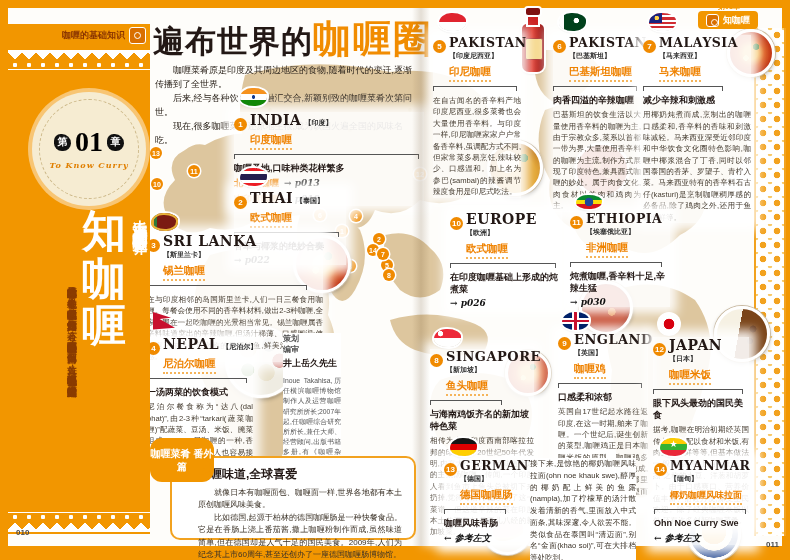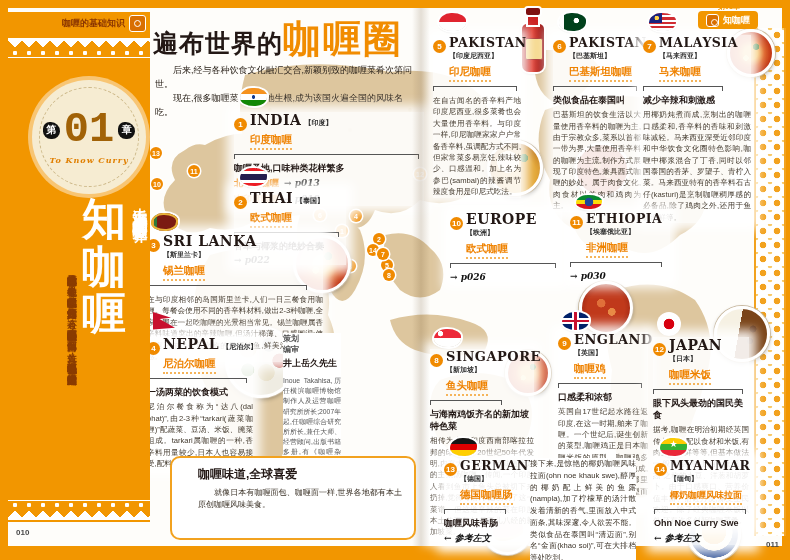--- a/index.html
+++ b/index.html
@@ -7,50 +7,50 @@
           font-family:"Liberation Sans","DejaVu Sans",sans-serif;color:#231815;}
   .paper{position:absolute;left:8px;top:8px;width:774px;height:538px;background:#fefdfa;}
   .gutter{position:absolute;left:412px;top:8px;width:18px;height:538px;
           background:linear-gradient(90deg,rgba(0,0,0,0) 0%,rgba(90,60,20,.16) 50%,rgba(0,0,0,0) 100%);z-index:5;}
   
   #map{position:absolute;left:150px;top:50px;z-index:1;opacity:.95;}
   .mk{position:absolute;z-index:2;width:12px;height:12px;border-radius:50%;background:#f08a00;
       color:#fff;font-size:7px;font-weight:bold;display:flex;align-items:center;justify-content:center;
       box-shadow:0 0 0 1.5px #fff;}
   
-  #sidebar{position:absolute;left:8px;top:12px;width:142px;height:510px;background:#f29600;z-index:6;}
+  #sidebar{position:absolute;left:8px;top:24px;width:142px;height:510px;background:#f29600;z-index:6;}
   .tab-l{position:absolute;right:4px;top:3px;display:flex;align-items:center;gap:4px;}
   .tab-l .t{font-size:9px;font-weight:bold;color:#8a3500;}
   .icon-sq{width:15px;height:15px;background:#d96f00;border:1.5px solid #fff;border-radius:3px;position:relative;}
   .icon-sq::after{content:'';position:absolute;left:4px;top:4px;width:5px;height:5px;border:1.5px solid #fff;border-radius:50%;}
   .lace{position:absolute;left:0;right:0;height:22px;
         background:
          conic-gradient(from -45deg at 50% 100%, #fff 90deg, transparent 0) 0 0/14px 9px repeat-x,
          radial-gradient(circle at 7px 15px,#fff 2px,transparent 2.5px) 0 0/14px 22px repeat-x,
          linear-gradient(#fff 0 1.5px,transparent 1.5px) 0 19px/100% 3px no-repeat;}
   .lace.bot{transform:scaleY(-1);}
   .badge{position:absolute;left:24px;top:68px;width:114px;height:114px;border-radius:50%;
          background:#f6ecd2;box-shadow:0 0 0 4px rgba(255,255,255,.45);display:flex;flex-direction:column;
          align-items:center;justify-content:center;}
   .badge .ring{position:absolute;inset:7px;border:1px dashed #cdb98a;border-radius:50%;}
   .ch-row{display:flex;align-items:center;gap:4px;}
   .blob{width:17px;height:17px;background:#111;border-radius:42% 58% 50% 50%;color:#fff;font-size:10px;
         display:flex;align-items:center;justify-content:center;font-weight:bold;}
-  .ch-num{font-family:Liberation Mono, monospace;font-weight:bold;font-size:42px;line-height:1;color:#a16207;}
+  .ch-num{font-family:Liberation Serif, serif;font-weight:bold;font-size:28px;line-height:1;color:#000000;}
   .ch-cap{margin-top:4px;font-family:"DejaVu Serif",serif;font-style:italic;font-weight:bold;
           font-size:8px;color:#e07f00;letter-spacing:1px;}
   .v{writing-mode:vertical-rl;text-orientation:upright;}
   #big-title{position:absolute;left:70px;top:183px;width:52px;font-size:44px;font-weight:900;color:#fff;
              line-height:1.08;text-align:center;}
   #slogan{position:absolute;left:122px;top:184px;height:232px;font-size:15px;font-weight:bold;color:#fff;letter-spacing:2px;}
   #sb-body{position:absolute;left:10px;top:256px;height:246px;width:62px;font-size:9.5px;line-height:1.75;
            color:#8a3c00;font-weight:bold;}
   
   #title{position:absolute;left:153px;top:14px;z-index:4;white-space:nowrap;}
-  #title .b{font-size:25px;font-weight:900;letter-spacing:1px;font-family:Liberation Mono, monospace;}
+  #title .b{font-size:31px;font-weight:900;letter-spacing:1px;font-family:Liberation Mono, monospace;}
   #title .o{font-size:38px;font-weight:900;color:#f18c00;letter-spacing:2px;}
   #intro{position:absolute;left:155px;top:64px;width:264px;font-size:9px;line-height:1.55;z-index:4;color:#2c241c;}
   #intro p{margin:0;text-indent:2em;}
   .tab-r-ch{position:absolute;left:700px;top:2px;width:58px;text-align:center;font-size:7px;
             font-weight:bold;color:#f29600;z-index:6;}
   .tab-r{position:absolute;left:698px;top:11px;width:60px;height:18px;background:#f29600;border-radius:4px;
          display:flex;align-items:center;justify-content:center;gap:4px;z-index:6;}
   .tab-r .t{color:#fff;font-size:9px;font-weight:bold;}
   .lace-r{position:absolute;left:754px;top:28px;width:28px;height:508px;z-index:3;background-color:#fff;
           background-image:
@@ -238,20 +238,21 @@
   <div class="tab-r-ch">第01章</div>
   <div class="tab-r">
     <span class="icon-sq" style="width:11px;height:11px"></span>
     <span class="t">知咖喱</span>
   </div>
 
   <div id="title">
     <span class="b">遍布世界的</span><span class="o">咖喱圈</span>
   </div>
   <div id="intro">
+    <p>咖喱菜肴原是印度及其周边地区的食物,随着时代的变迁,逐渐传播到了全世界。</p>
     <p>后来,经与各种饮食文化融汇交合,新颖别致的咖喱菜肴次第问世。</p>
     <p>现在,很多咖喱菜肴还原地生根,成为该国火遍全国的风味名吃。</p>
   </div>
 
   <div class="plate p-red" style="left:293px;top:235px;width:52px;height:52px"></div>
   <div class="plate p-thali" style="left:225px;top:326px;width:66px;height:66px"></div>
   <div class="plate p-yellow" style="left:487px;top:140px;width:50px;height:50px"></div>
   <div class="plate p-dark" style="left:574px;top:142px;width:50px;height:50px"></div>
   <div class="plate p-red" style="left:727px;top:29px;width:42px;height:42px"></div>
   <div class="plate p-dark" style="left:579px;top:281px;width:48px;height:48px"></div>
@@ -336,21 +337,21 @@
 
   <div class="sec" style="left:553px;top:35px;width:88px">
     <div class="flag f-pak" style="top:-22px;left:6px"></div>
     <div class="shead">
         <span class="num">6</span>
         <span class="cname" style="font-size:12.5px">PAKISTAN</span>
       </div>
     <div class="clocal" style="margin-left:16px">【巴基斯坦】</div>
     <div class="dish">巴基斯坦咖喱</div>
     <div class="br" style="width:84px"></div>
-    <div class="tag">类似食品在泰国叫</div>
+    <div class="tag">肉香四溢的辛辣咖喱</div>
     <div class="sbody">巴基斯坦的饮食生活以大量使用香辛料的咖喱为主,由于宗教众多,菜系以首都一带为界,大量使用香辛料的咖喱为主流,制作方式展现了印度特色,兼具西式咖喱的妙处。属于肉食文化,肉食材以羊肉和鸡肉为主。</div>
   </div>
 
   <div class="sec" style="left:643px;top:35px;width:108px">
     <div class="flag f-malay" style="top:-22px;left:6px"></div>
     <div class="shead">
         <span class="num">7</span>
         <span class="cname" style="font-size:12.5px">MALAYSIA</span>
       </div>
     <div class="clocal" style="margin-left:16px">【马来西亚】</div>
@@ -361,32 +362,34 @@
   </div>
 
   <div class="sec" style="left:450px;top:211px;width:112px">
     <div class="shead">
         <span class="num">10</span>
         <span class="cname">EUROPE</span>
       </div>
     <div class="clocal" style="margin-left:16px">【欧洲】</div>
     <div class="dish">欧式咖喱</div>
     <div class="br" style="width:106px"></div>
+    <div class="tag">在印度咖喱基础上形成的炖煮菜</div>
     <div class="lnk"><span class="pg">→ p026</span></div>
   </div>
 
   <div class="sec" style="left:570px;top:211px;width:100px">
     <div class="flag f-eth" style="top:-16px;left:6px;width:26px;height:14px"></div>
     <div class="shead">
         <span class="num">11</span>
         <span class="cname" style="font-size:12.5px">ETHIOPIA</span>
       </div>
     <div class="clocal" style="margin-left:16px">【埃塞俄比亚】</div>
     <div class="dish">非洲咖喱</div>
     <div class="br" style="width:92px"></div>
+    <div class="tag">炖煮咖喱,香辛料十足,辛辣生猛</div>
     <div class="lnk"><span class="pg">→ p030</span></div>
   </div>
 
   <div class="sec" style="left:430px;top:349px;width:104px">
     <div class="flag f-sing" style="top:-20px;left:4px"></div>
     <div class="shead">
         <span class="num">8</span>
         <span class="cname" style="font-size:13px">SINGAPORE</span>
       </div>
     <div class="clocal" style="margin-left:16px">【新加坡】</div>
@@ -443,17 +446,19 @@
         <span class="num">14</span>
         <span class="cname" style="font-size:12.5px">MYANMAR</span>
       </div>
     <div class="clocal" style="margin-left:16px">【缅甸】</div>
     <div class="dish" style="font-size:9px">椰奶咖喱风味拉面</div>
     <div class="br" style="width:92px"></div>
     <div class="tag">Ohn Noe Curry Swe</div>
     <div class="lnk"><span class="pg">← 参考左文</span></div>
   </div>
 
+  <div id="bubble" class="v" style="writing-mode:horizontal-tb">咖喱菜肴 番外篇</div>
   <div id="bonus">
     <h3>咖喱味道,全球喜爱</h3>
     <p>就像日本有咖喱面包、咖喱面一样,世界各地都有本土原创咖喱风味美食。</p>
+    <p>比如德国,起源于柏林的德国咖喱肠是一种快餐食品。它是在香肠上浇上番茄酱,撒上咖喱粉制作而成,虽然味道简单,但在德国却是人气十足的国民美食。2009年,人们为纪念其上市60周年,甚至还创办了一座德国咖喱肠博物馆。</p>
   </div>
 </div>
 
 </body></html>

